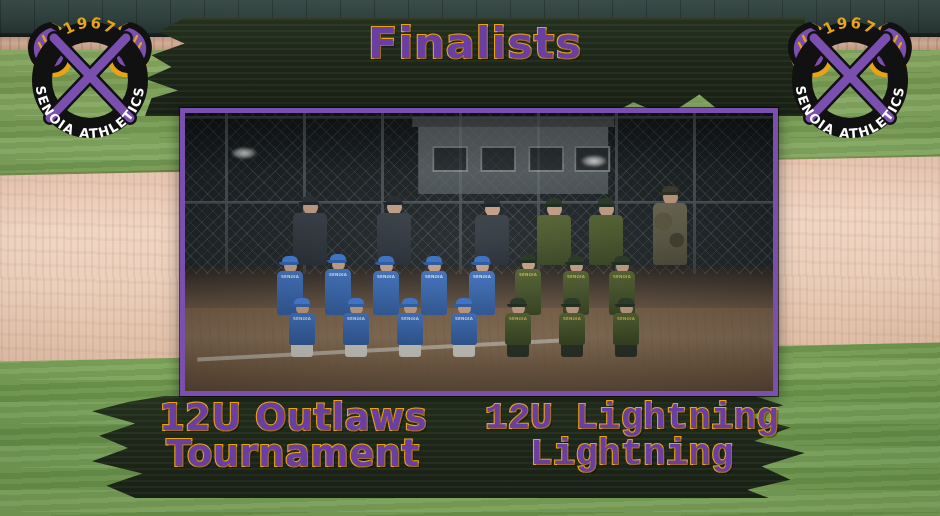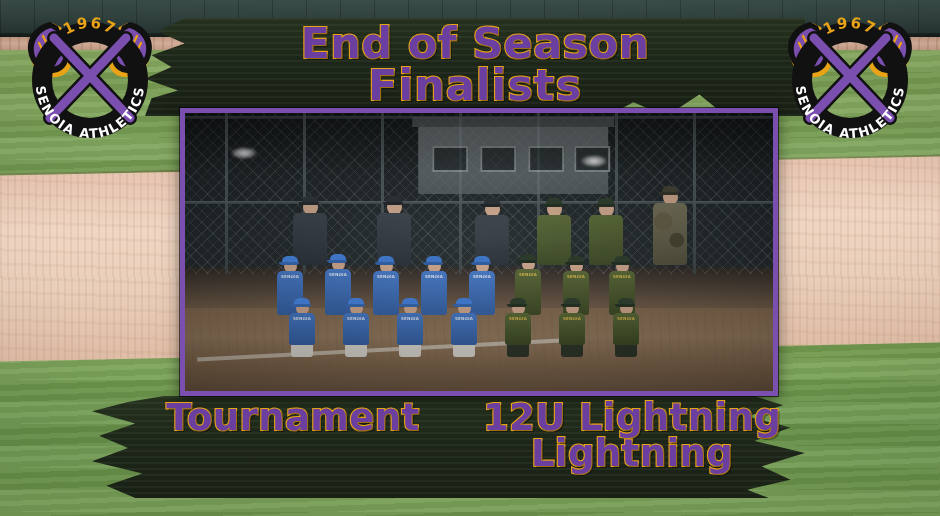--- a/index.html
+++ b/index.html
@@ -131,20 +131,21 @@
   }
   #title-block .l2 { letter-spacing:1px; }
 
   #outlaws-block {
     left:118px; top:400px; width:350px;
     font-size:37px;
   }
   #lightning-block {
     left:452px; top:400px; width:360px;
     font-size:37px;
+    font-family:Liberation Mono, monospace;
   }
 
   
   #photo-frame {
     position:absolute;
     left:180px; top:108px; width:598px; height:288px;
     border:5px solid #7a4fb0;
     box-shadow:0 0 0 1px rgba(0,0,0,.6), 0 4px 14px rgba(0,0,0,.5);
     background:#0d0f10;
     overflow:hidden;
@@ -464,25 +465,25 @@
           </div>
           <div class="legs" style="height:12px;"></div>
         </div>
       </div>
 
       <div class="photo-shade"></div>
     </div>
   </div>
 
   <div class="hero-text" id="title-block">
-    <div class="l1">End of Season</div>
     <div class="l2">Finalists</div>
   </div>
 
   <div class="hero-text" id="outlaws-block">
+    <div>12U Outlaws</div>
     <div>Tournament</div>
   </div>
 
   <div class="hero-text" id="lightning-block">
     <div>12U Lightning</div>
     <div>Lightning</div>
   </div>
 
   <svg class="logo" id="logo-left" viewBox="0 0 160 135">
     <defs>

